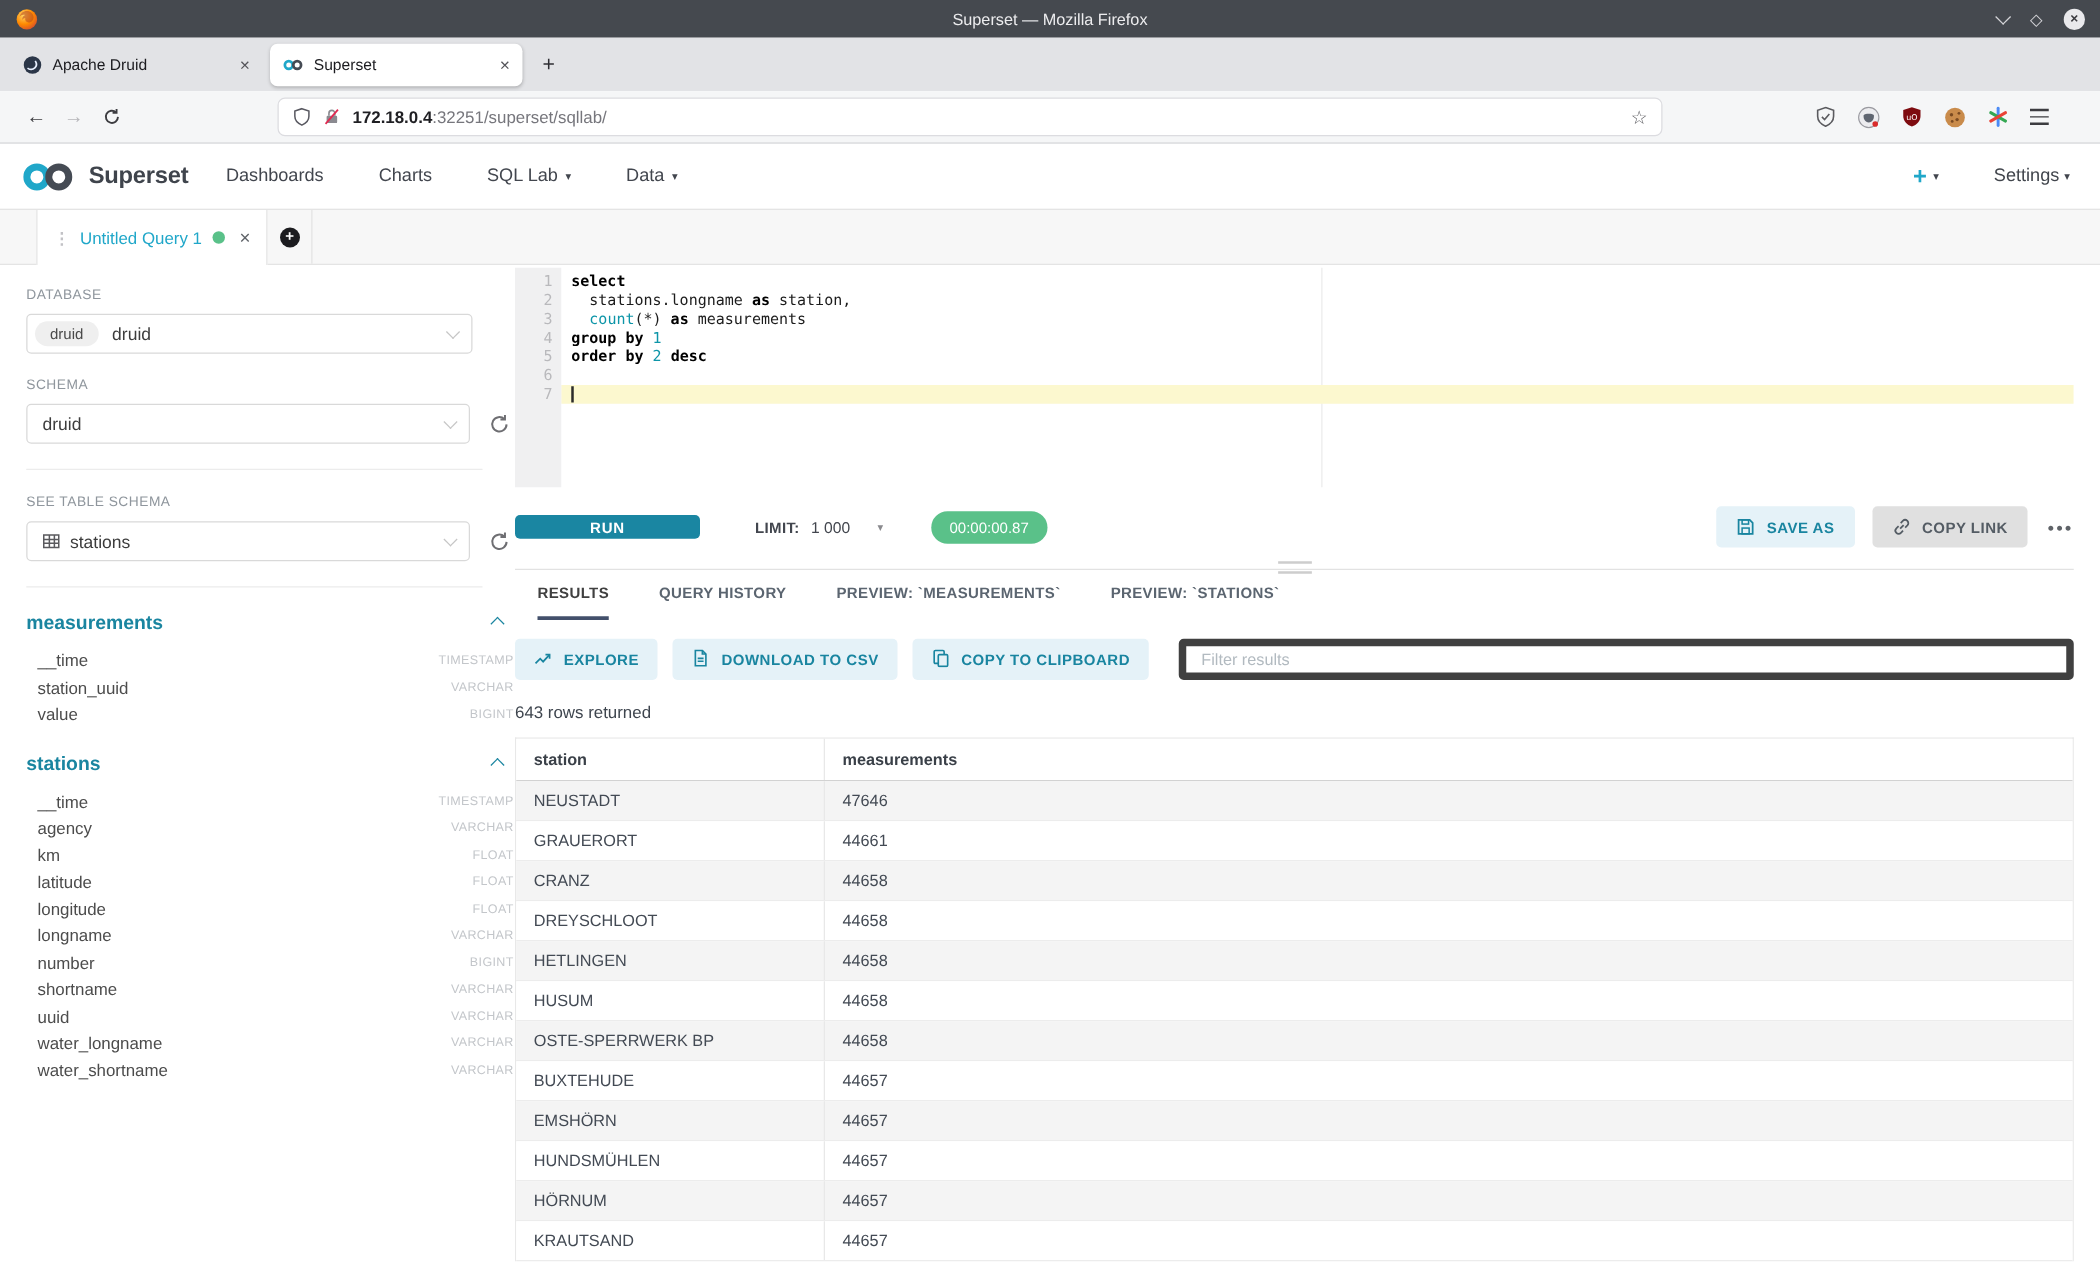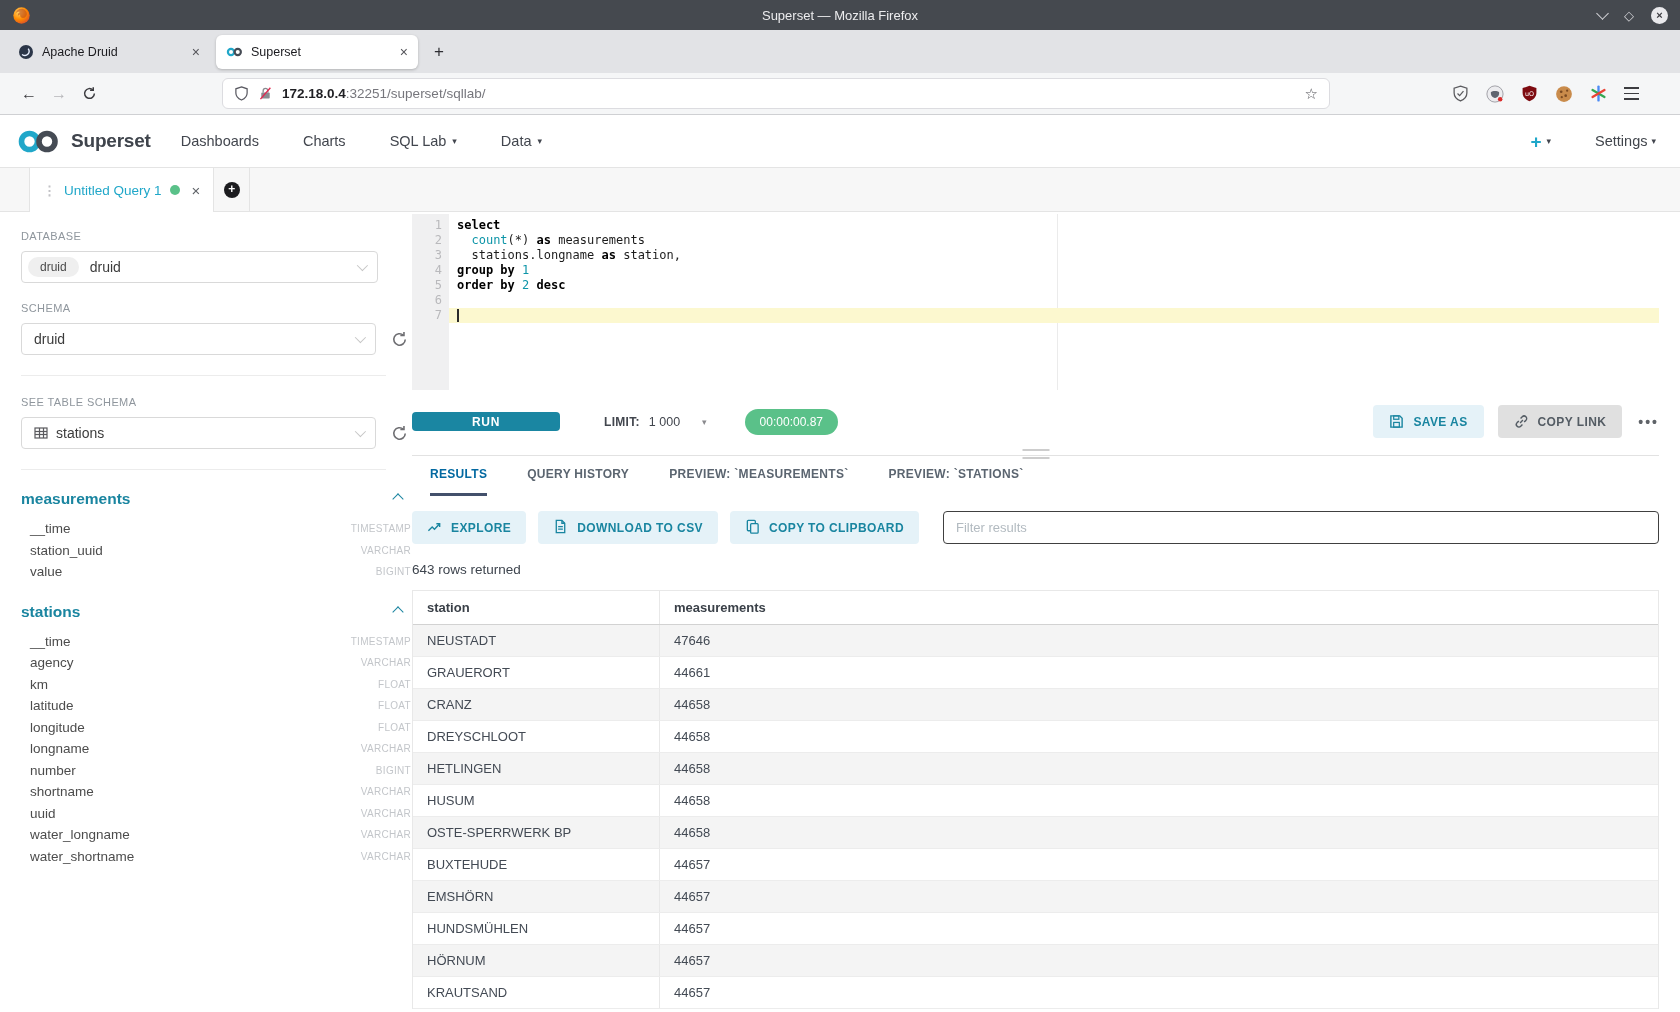--- a/index.html
+++ b/index.html
@@ -104,26 +104,26 @@
   .btn-copylink { background:#e0e0e0; color:#545c64; }
   .more-dots { color:#5f6368; font-size:14px; font-weight:bold; letter-spacing:2px; margin-left:2px; }
 
   
   .splitter { position:relative; border-top:1px solid #e2e2e2; margin-top:17px; }
   .split-handle { position:absolute; left:50%; top:-7px; transform:translateX(-50%); width:27px; height:10px; border-top:2px solid #cdcdcd; border-bottom:2px solid #cdcdcd; }
 
   
   .result-tabs { display:flex; gap:40px; margin:11px 0 0 18px; }
   .rtab { font-size:12px; font-weight:600; color:#5b6570; letter-spacing:0.3px; padding-bottom:12px; border-bottom:3px solid transparent; }
-  .rtab.active { color:#0369a1; border-bottom-color:#43506b; }
+  .rtab.active { color:#404040; border-bottom-color:#43506b; }
 
   
   .result-actions { display:flex; align-items:center; margin-top:15px; }
   .action-btn { height:33px; background:#e5f2f8; color:#1985a0; font-weight:bold; font-size:12px; letter-spacing:0.4px; padding:0 15px; border-radius:4px; display:flex; align-items:center; gap:9px; margin-right:12px; }
-  .filter-input { flex:1; height:33px; border:1px solid #404040; border-radius:4px; margin-left:12px; padding:0 12px; font-size:13px; color:#8b5cf6; font-family:"Liberation Sans",sans-serif; outline:none; }
+  .filter-input { flex:1; height:33px; border:6px solid #404040; border-radius:4px; margin-left:12px; padding:0 12px; font-size:13px; color:#8b5cf6; font-family:"Liberation Sans",sans-serif; outline:none; }
   .filter-input::placeholder { color:#b2bac0; }
 
   .rows-returned { margin-top:18px; font-size:13.5px; color:#3e454e; }
 
   
   .rtable { margin-top:13px; border:1px solid #e8e8e8; border-bottom:none; }
   .hrow { display:flex; height:34px; align-items:center; border-bottom:1px solid #d2d2d2; background:#fff; }
   .hcell { font-weight:bold; font-size:13px; color:#3a4048; }
   .c1 { width:247px; padding-left:14px; border-right:1px solid #e8e8e8; align-self:stretch; display:flex; align-items:center; }
   .c2 { flex:1; padding-left:14px; align-self:stretch; display:flex; align-items:center; }
@@ -404,22 +404,22 @@
           <div>1</div>
           <div>2</div>
           <div>3</div>
           <div>4</div>
           <div>5</div>
           <div>6</div>
           <div>7</div>
         </div>
       <div class="code" id="code-lines">
           <div class="code-line"><span class="tok-kw">select</span></div>
+          <div class="code-line"><span class="tok-pl">  stations.longname </span><span class="tok-kw">as</span><span class="tok-pl"> station,</span></div>
           <div class="code-line"><span class="tok-pl">  </span><span class="tok-fn">count</span><span class="tok-pl">(*) </span><span class="tok-kw">as</span><span class="tok-pl"> measurements</span></div>
-          <div class="code-line"><span class="tok-pl">  stations.longname </span><span class="tok-kw">as</span><span class="tok-pl"> station,</span></div>
           <div class="code-line"><span class="tok-kw">group by</span><span class="tok-pl"> </span><span class="tok-num">1</span></div>
           <div class="code-line"><span class="tok-kw">order by</span><span class="tok-pl"> </span><span class="tok-num">2</span><span class="tok-pl"> </span><span class="tok-kw">desc</span></div>
           <div class="code-line"></div>
         </div>
       <div class="cursor" id="editor-cursor" style="top: 95px;"></div>
     </div>
 
     <div class="sql-toolbar">
       <div class="run-btn">RUN</div>
       <div class="limit-group">

